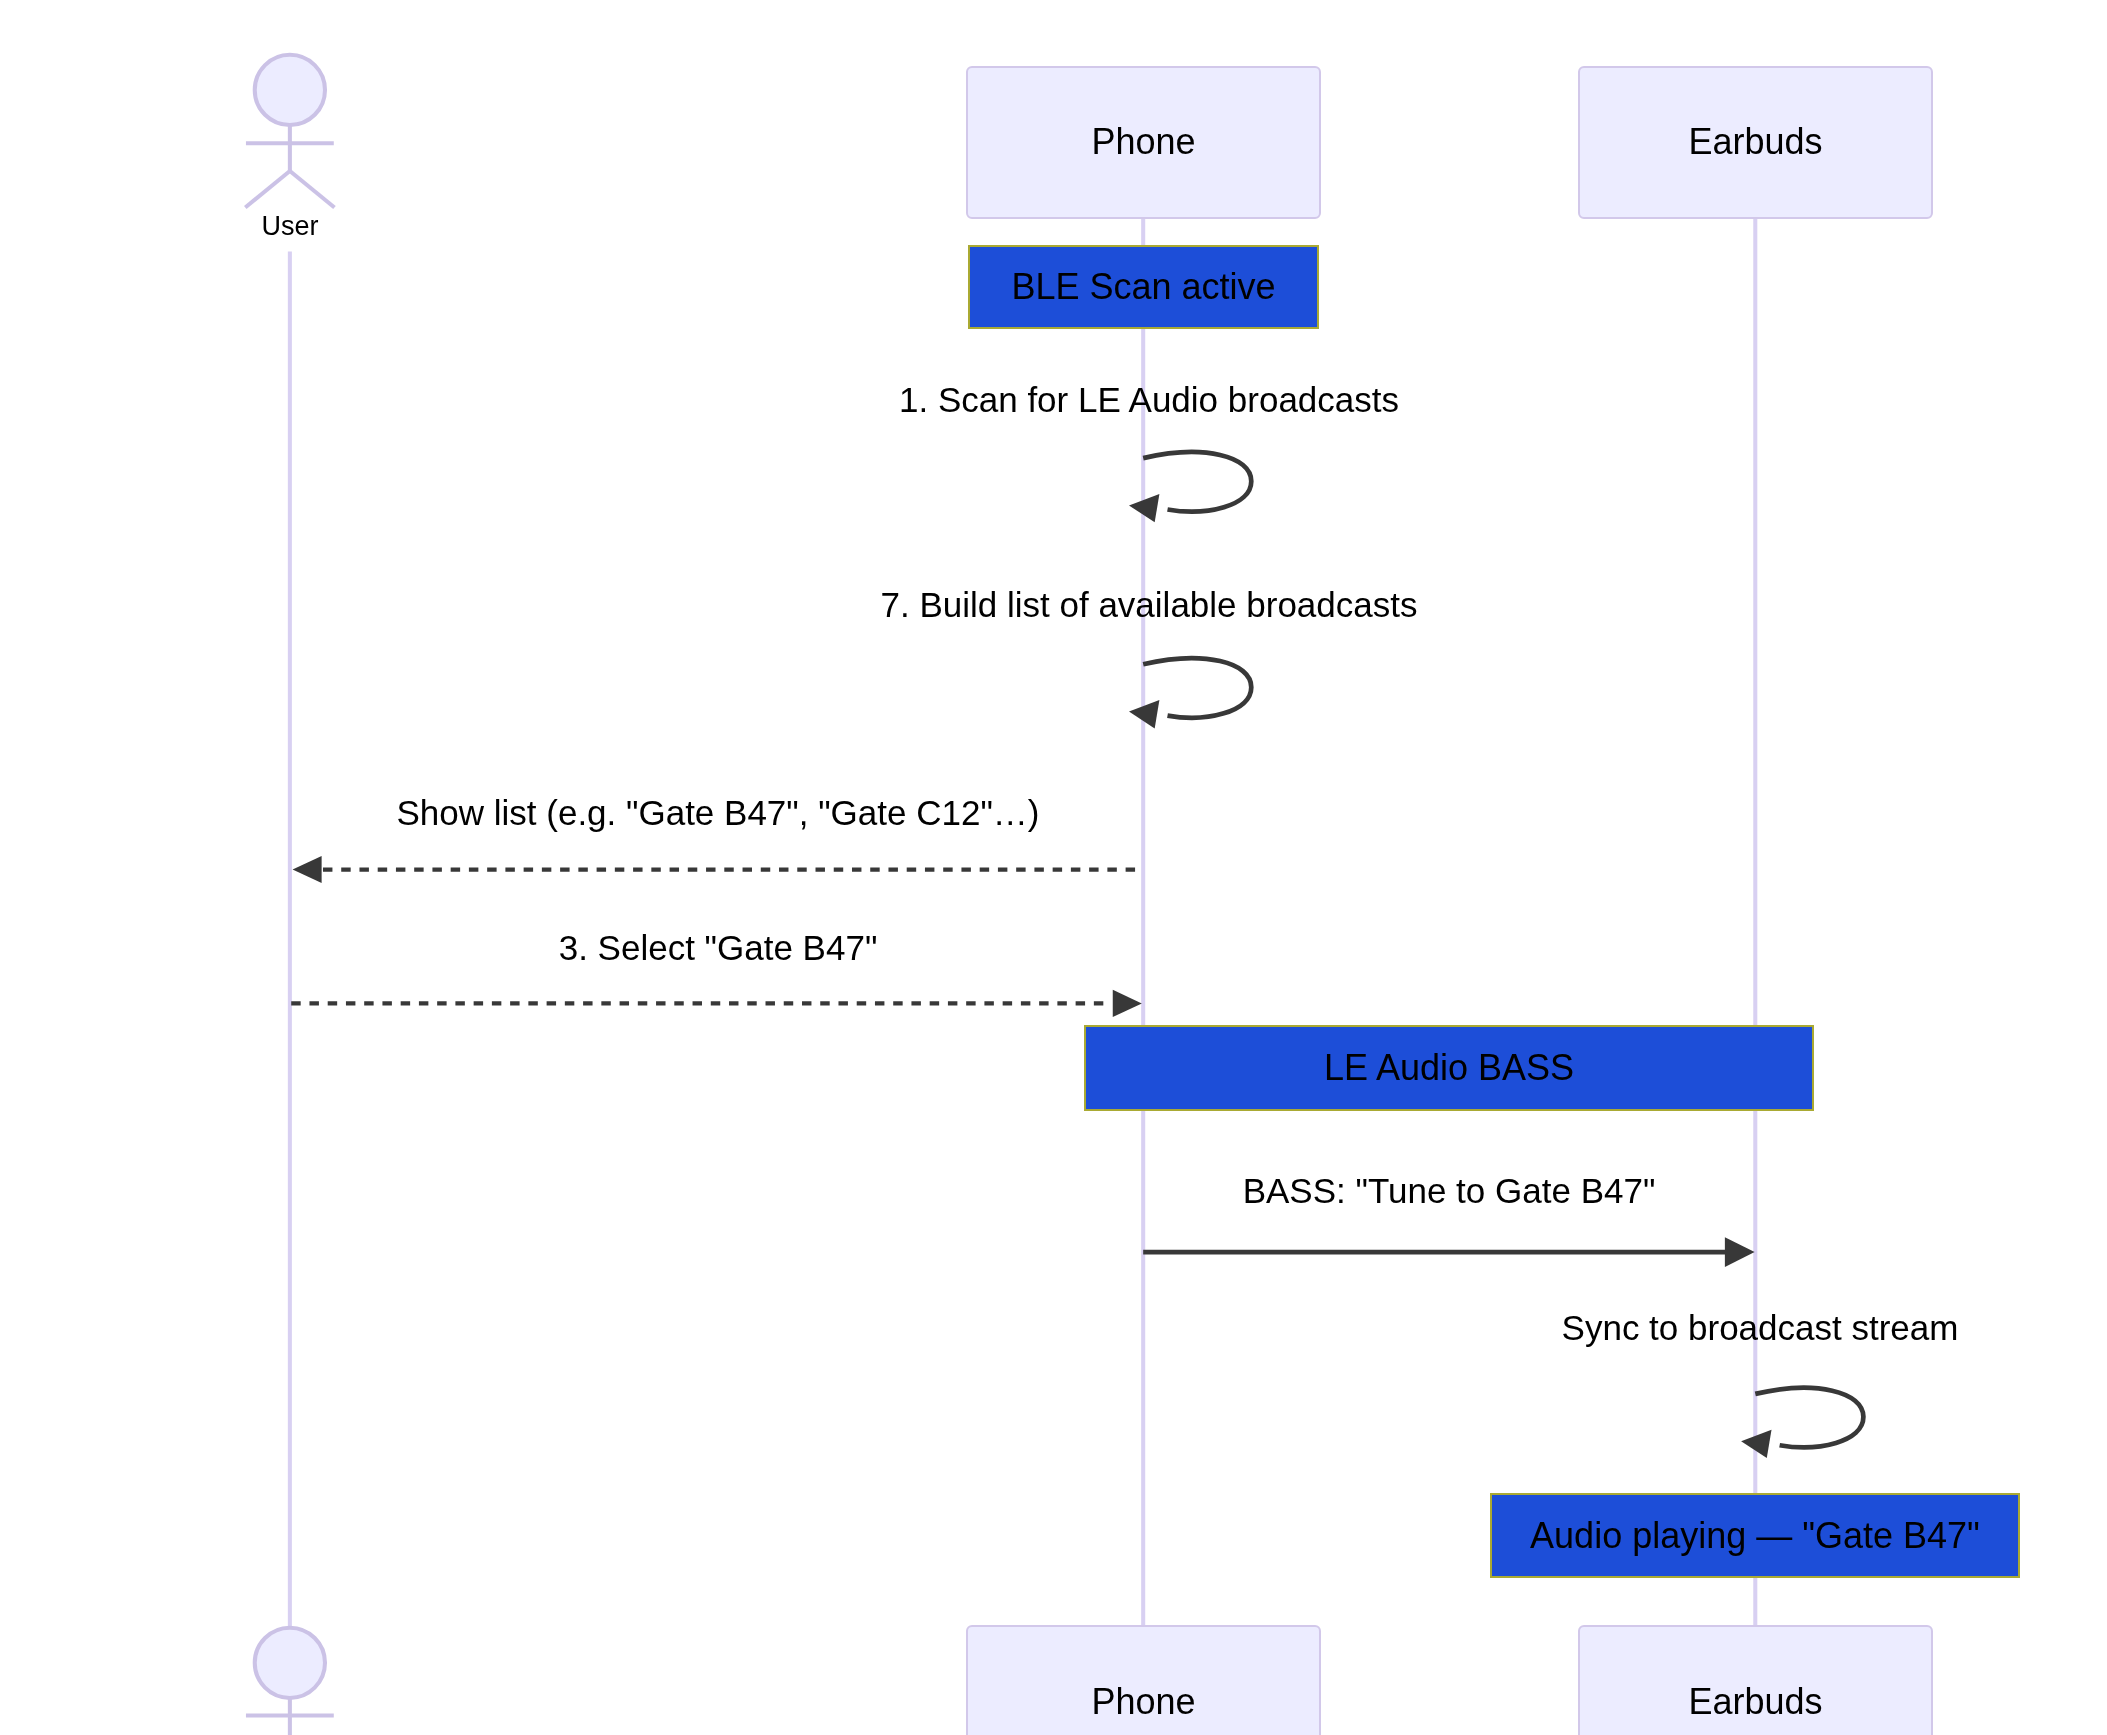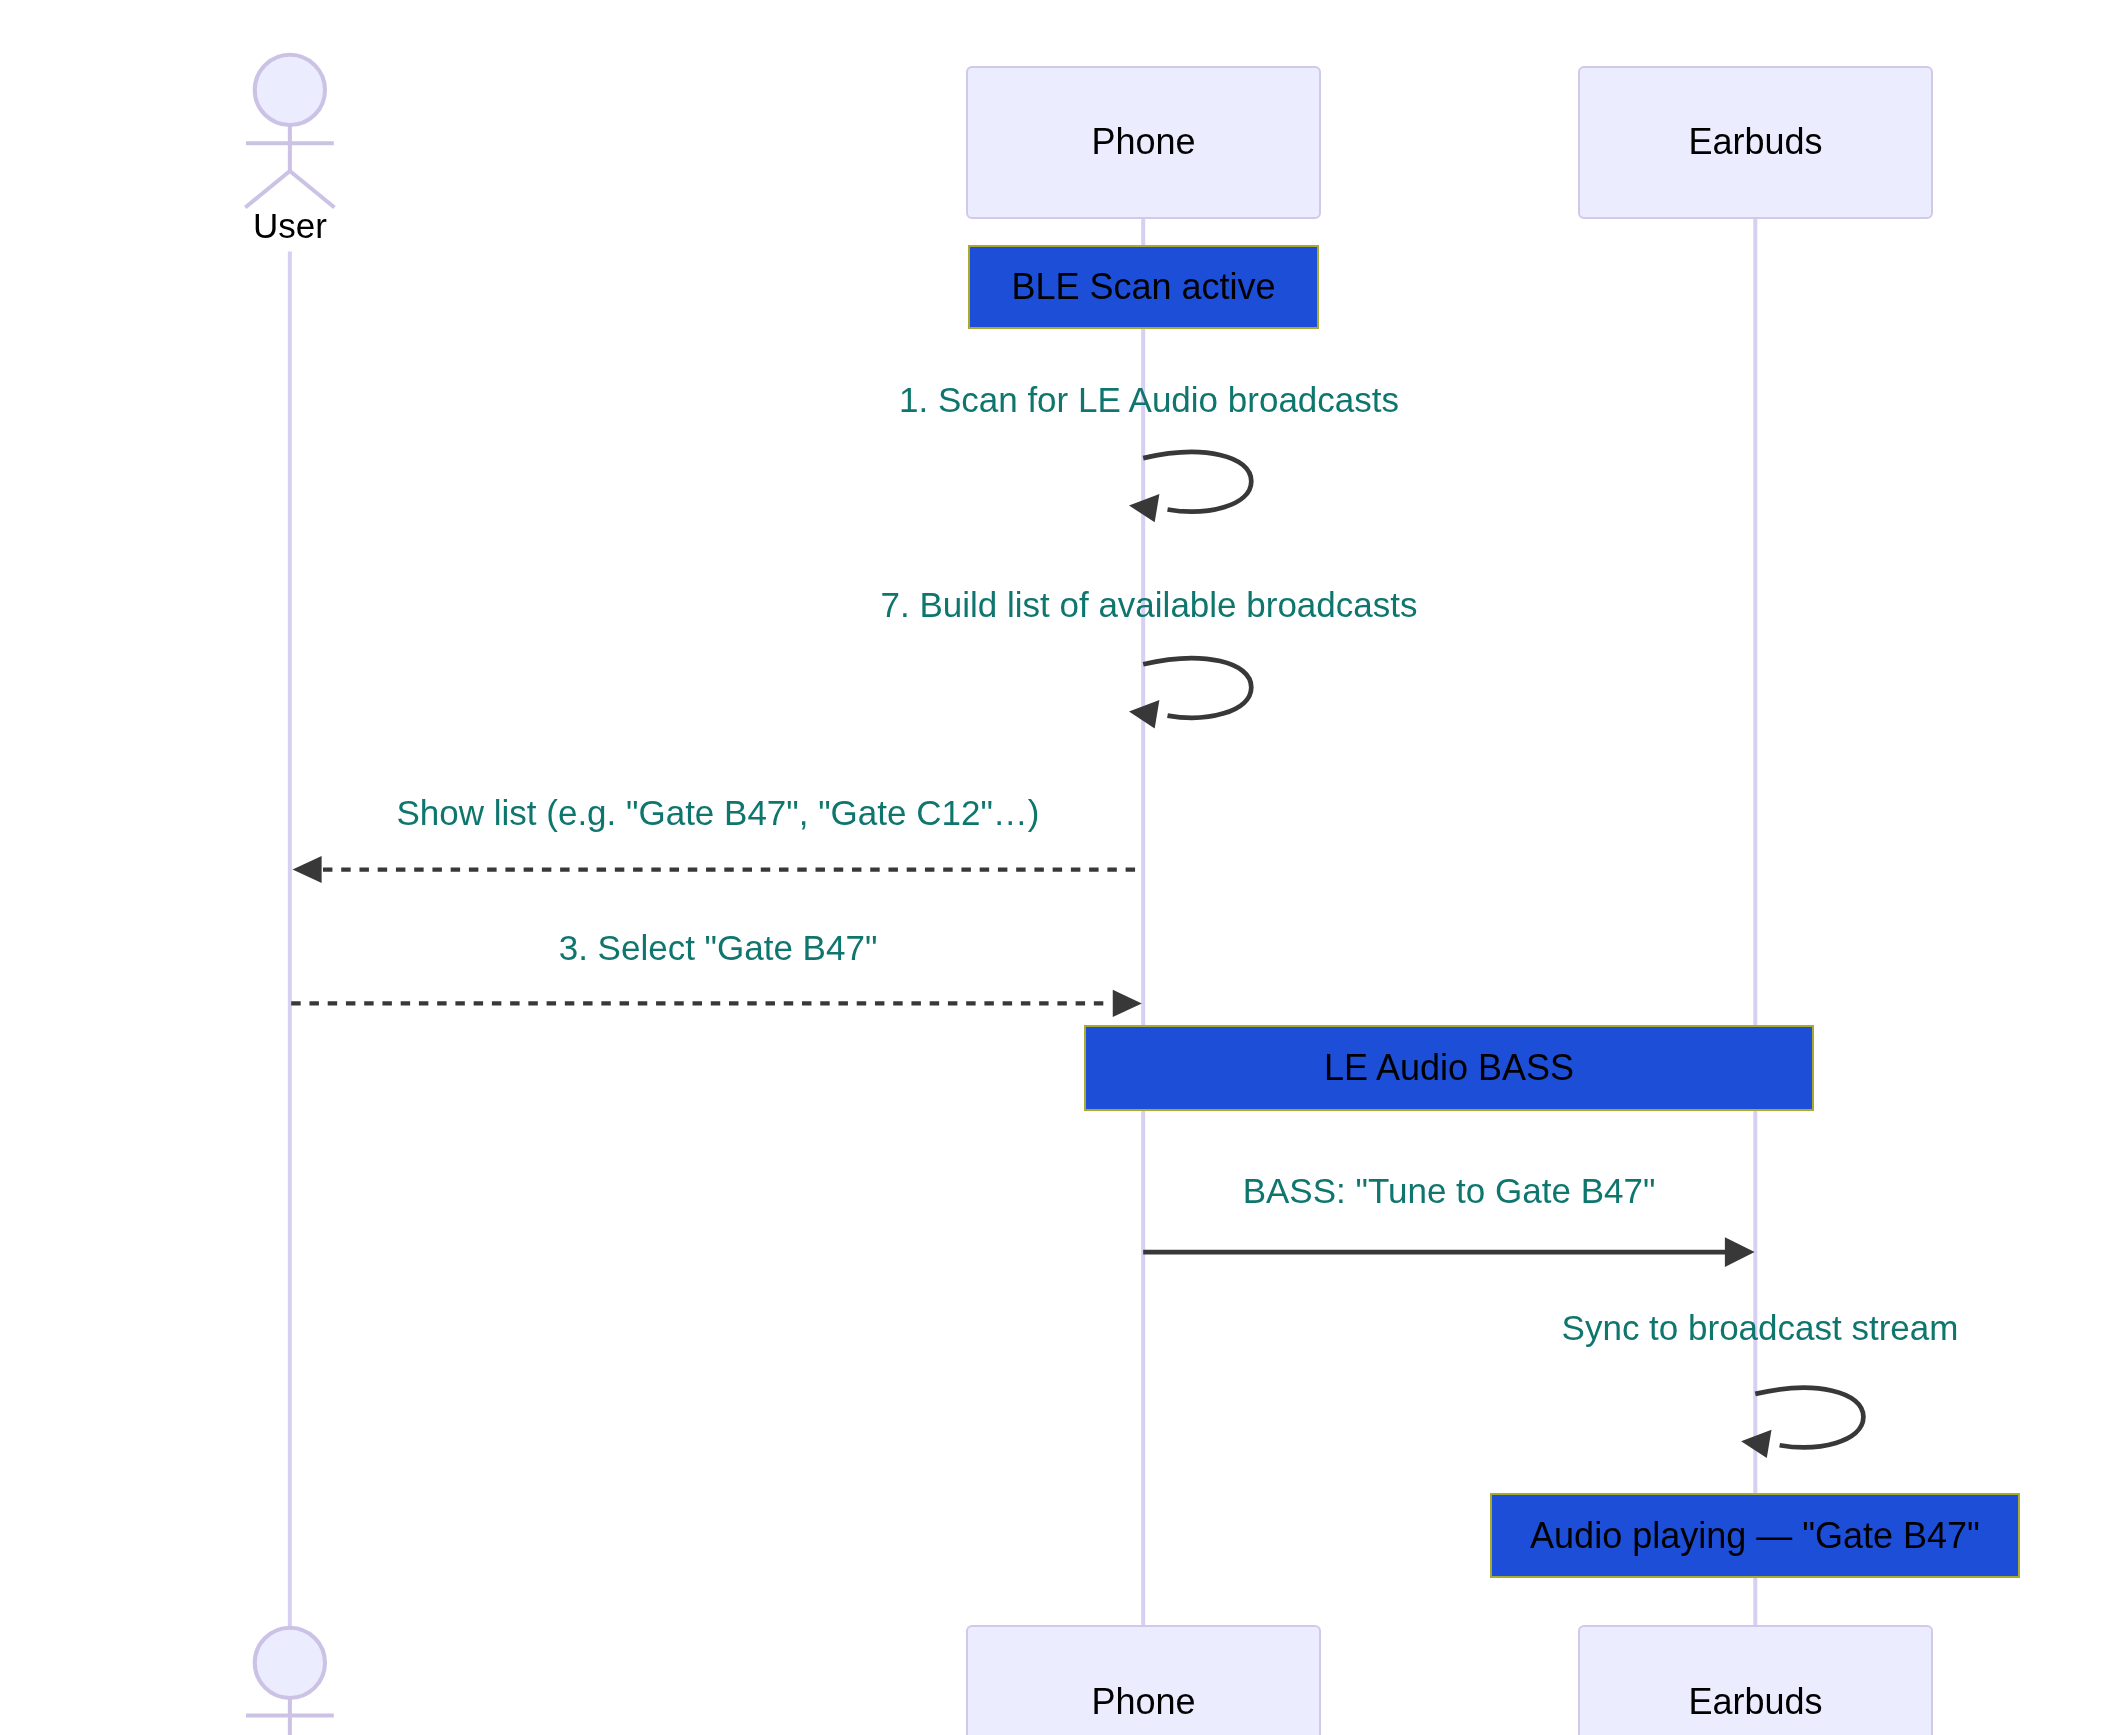--- a/index.html
+++ b/index.html
@@ -47,28 +47,28 @@
     justify-content: center;
     z-index: 4;
     font-size: 36px;
     color: #000000;
   }
   .msg-label {
     position: absolute;
     transform: translate(-50%, -50%);
     white-space: nowrap;
     font-size: 35px;
-    color: #0f766e;
+    color: #000000;
     z-index: 2;
   }
   .actor-label {
     position: absolute;
     transform: translate(-50%, -50%);
     white-space: nowrap;
-    font-size: 35px;
+    font-size: 27px;
     color: #000000;
     z-index: 3;
   }
 </style>
 </head>
 <body>
 
 <div class="canvas">
 
   <svg class="overlay" width="2108" height="1735" viewBox="0 0 3120 2568">

